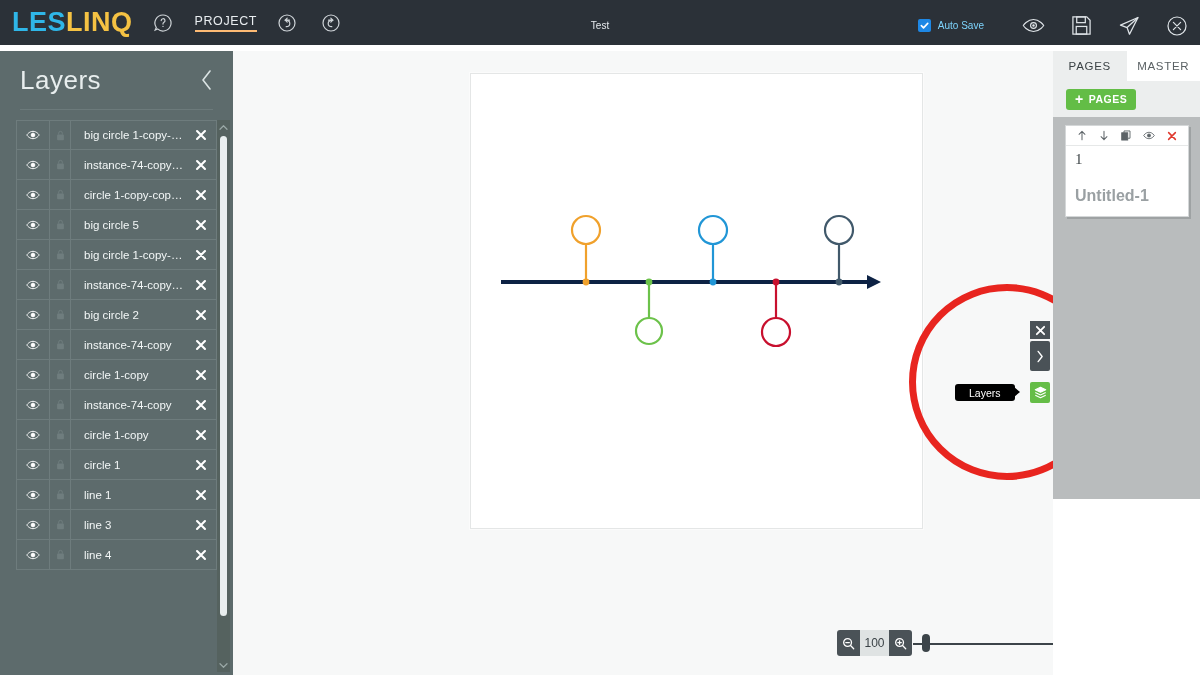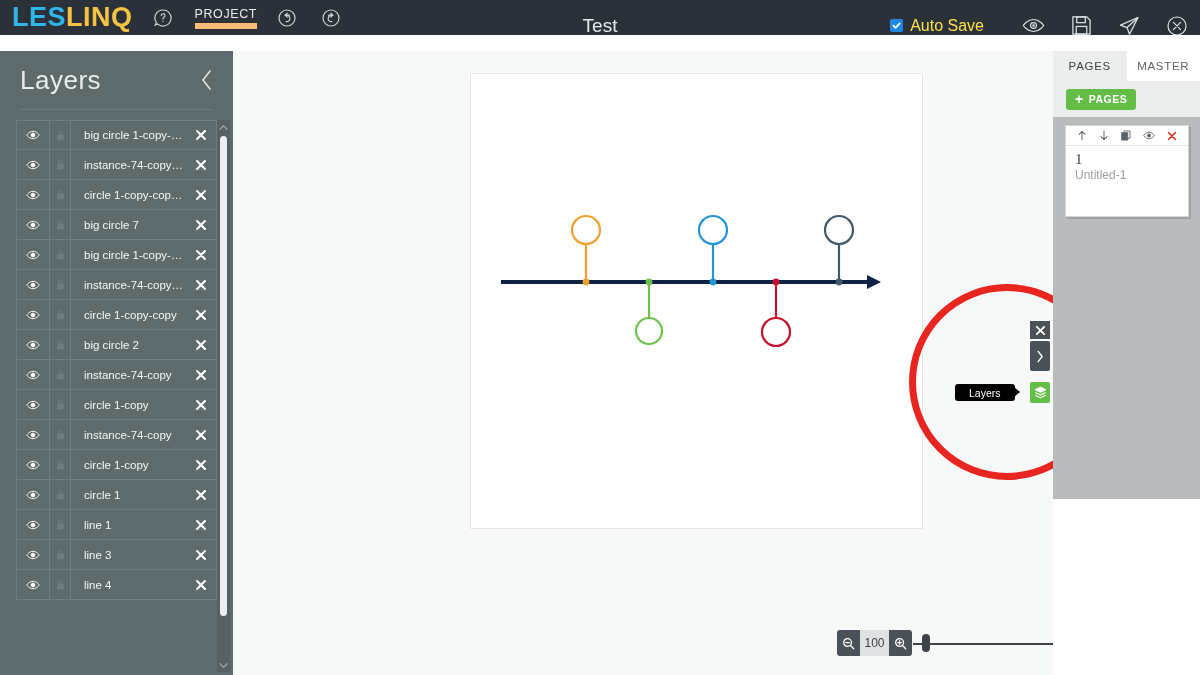--- a/index.html
+++ b/index.html
@@ -7,61 +7,61 @@
   html, body {
     width: 1200px; height: 675px;
     overflow: hidden;
     font-family: "Liberation Sans", sans-serif;
     background: #ffffff;
   }
   .app { position: relative; width: 1200px; height: 675px; }
 
   
   .topbar {
-    position: absolute; left: 0; top: 0; width: 1200px; height: 35px;
+    position: absolute; left: 0; top: 0; width: 1200px; height: 45px;
     background: #2b3138; display: flex; align-items: center;
   }
   .logo {
     margin-left: 12px; font-size: 27px; font-weight: bold;
     letter-spacing: .5px; line-height: 1; user-select: none;
     display: flex; align-items: center;
   }
   .logo .les { color: #2fb6e8; }
   .logo .linq { color: #f5c243; }
 
   .tb-icon {
     width: 28px; height: 28px; margin-left: 16px;
     display: flex; align-items: center; justify-content: center;
     color: #cfd4d8; cursor: pointer;
   }
   .tb-icon svg { display: block; }
 
   .project-link {
     margin-left: 18px; color: #e9edf0; font-size: 12.5px;
     letter-spacing: .6px; cursor: pointer;
-    border-bottom: 6px solid #fdba74; padding-bottom: 2px;
+    border-bottom: 2px solid #fdba74; padding-bottom: 2px;
   }
 
   .doc-title {
     position: absolute; left: 0; right: 0; top: 0; height: 51px;
     display: flex; align-items: center; justify-content: center;
-    color: #e6eaee; font-size: 19px; pointer-events: none;
+    color: #e6eaee; font-size: 10px; pointer-events: none;
   }
 
   .topbar-right {
     position: absolute; right: 10px; top: 0; height: 51px;
     display: flex; align-items: center;
   }
   .autosave { display: flex; align-items: center; margin-right: 14px; cursor: pointer; }
   .checkbox {
     width: 13px; height: 13px; background: #1e88e5; border-radius: 2px;
     display: flex; align-items: center; justify-content: center; margin-right: 7px;
   }
   .checkbox svg { display:block; }
-  .autosave-label { color: #fde047; font-size: 16px; }
+  .autosave-label { color: #7dd3fc; font-size: 10px; }
   .topbar-right .tb-icon { margin-left: 22px; width: 26px; height: 26px; color: #dfe4e8; }
 
   
   .accent-line {
     position: absolute; left: 1053px; top: 51px; width: 147px; height: 3px;
     background: #29a9e0;
   }
 
   
   .layers-panel {
@@ -217,21 +217,21 @@
     border: 1px solid #d4d7d8; box-shadow: 2px 2px 0 #9ea2a3;
   }
   .pc-toolbar {
     height: 20px; display: flex; align-items: center; justify-content: space-around;
     border-bottom: 1px solid #e6e8e8; padding: 0 5px;
   }
   .pc-ic { color: #5c6367; cursor: pointer; display: flex; }
   .pc-ic.danger { color: #e0392e; font-weight: bold; font-size: 13px; }
   .pc-body { padding: 6px 0 0 9px; }
   .pc-num { color: #3f4649; font-size: 15px; line-height: 1; font-family: "Liberation Serif", serif; }
-  .pc-label { color: #9aa0a3; font-size: 12px; margin-top: 1px; }
+  .pc-label { color: #9aa0a3; font-size: 16px; margin-top: 20px; font-weight: bold; }
 </style>
 </head>
 <body>
 
 <div class="app">
 
   <div class="topbar">
     <div class="logo">
       <span class="les">LES</span>
         <span class="linq">LINQ</span>
@@ -386,21 +386,21 @@
               <path d="M.9 5.5S3.6 1.3 8 1.3s7.1 4.2 7.1 4.2S12.4 9.7 8 9.7.9 5.5.9 5.5z"></path>
               <circle cx="8" cy="5.5" r="2.1" fill="currentColor"></circle>
             </svg>
           </span>
           <span class="lr-lock">
             <svg width="9" height="11" viewBox="0 0 10 12" fill="none" stroke="currentColor" stroke-width="1.1">
               <rect x="1.2" y="5" width="7.6" height="6.2" rx="1" fill="currentColor" stroke="none"></rect>
               <path d="M3 5V3.4a2 2 0 0 1 4 0V5"></path>
             </svg>
           </span>
-          <span class="lr-name">big circle 7</span>
+          <span class="lr-name">big circle 5</span>
           <span class="lr-close">
             <svg width="12" height="12" viewBox="0 0 13 13" fill="none" stroke="currentColor" stroke-width="2.3" stroke-linecap="round">
               <path d="M2.2 2.2 10.8 10.8M10.8 2.2 2.2 10.8"></path>
             </svg>
           </span>
         </div>
         <div class="layer-row">
           <span class="lr-eye">
             <svg width="14" height="10" viewBox="0 0 16 11" fill="none" stroke="currentColor" stroke-width="1.1">
               <path d="M.9 5.5S3.6 1.3 8 1.3s7.1 4.2 7.1 4.2S12.4 9.7 8 9.7.9 5.5.9 5.5z"></path>
@@ -427,40 +427,20 @@
               <circle cx="8" cy="5.5" r="2.1" fill="currentColor"></circle>
             </svg>
           </span>
           <span class="lr-lock">
             <svg width="9" height="11" viewBox="0 0 10 12" fill="none" stroke="currentColor" stroke-width="1.1">
               <rect x="1.2" y="5" width="7.6" height="6.2" rx="1" fill="currentColor" stroke="none"></rect>
               <path d="M3 5V3.4a2 2 0 0 1 4 0V5"></path>
             </svg>
           </span>
           <span class="lr-name">instance-74-copy-copy</span>
-          <span class="lr-close">
-            <svg width="12" height="12" viewBox="0 0 13 13" fill="none" stroke="currentColor" stroke-width="2.3" stroke-linecap="round">
-              <path d="M2.2 2.2 10.8 10.8M10.8 2.2 2.2 10.8"></path>
-            </svg>
-          </span>
-        </div>
-        <div class="layer-row">
-          <span class="lr-eye">
-            <svg width="14" height="10" viewBox="0 0 16 11" fill="none" stroke="currentColor" stroke-width="1.1">
-              <path d="M.9 5.5S3.6 1.3 8 1.3s7.1 4.2 7.1 4.2S12.4 9.7 8 9.7.9 5.5.9 5.5z"></path>
-              <circle cx="8" cy="5.5" r="2.1" fill="currentColor"></circle>
-            </svg>
-          </span>
-          <span class="lr-lock">
-            <svg width="9" height="11" viewBox="0 0 10 12" fill="none" stroke="currentColor" stroke-width="1.1">
-              <rect x="1.2" y="5" width="7.6" height="6.2" rx="1" fill="currentColor" stroke="none"></rect>
-              <path d="M3 5V3.4a2 2 0 0 1 4 0V5"></path>
-            </svg>
-          </span>
-          <span class="lr-name">circle 1-copy-copy</span>
           <span class="lr-close">
             <svg width="12" height="12" viewBox="0 0 13 13" fill="none" stroke="currentColor" stroke-width="2.3" stroke-linecap="round">
               <path d="M2.2 2.2 10.8 10.8M10.8 2.2 2.2 10.8"></path>
             </svg>
           </span>
         </div>
         <div class="layer-row">
           <span class="lr-eye">
             <svg width="14" height="10" viewBox="0 0 16 11" fill="none" stroke="currentColor" stroke-width="1.1">
               <path d="M.9 5.5S3.6 1.3 8 1.3s7.1 4.2 7.1 4.2S12.4 9.7 8 9.7.9 5.5.9 5.5z"></path>

